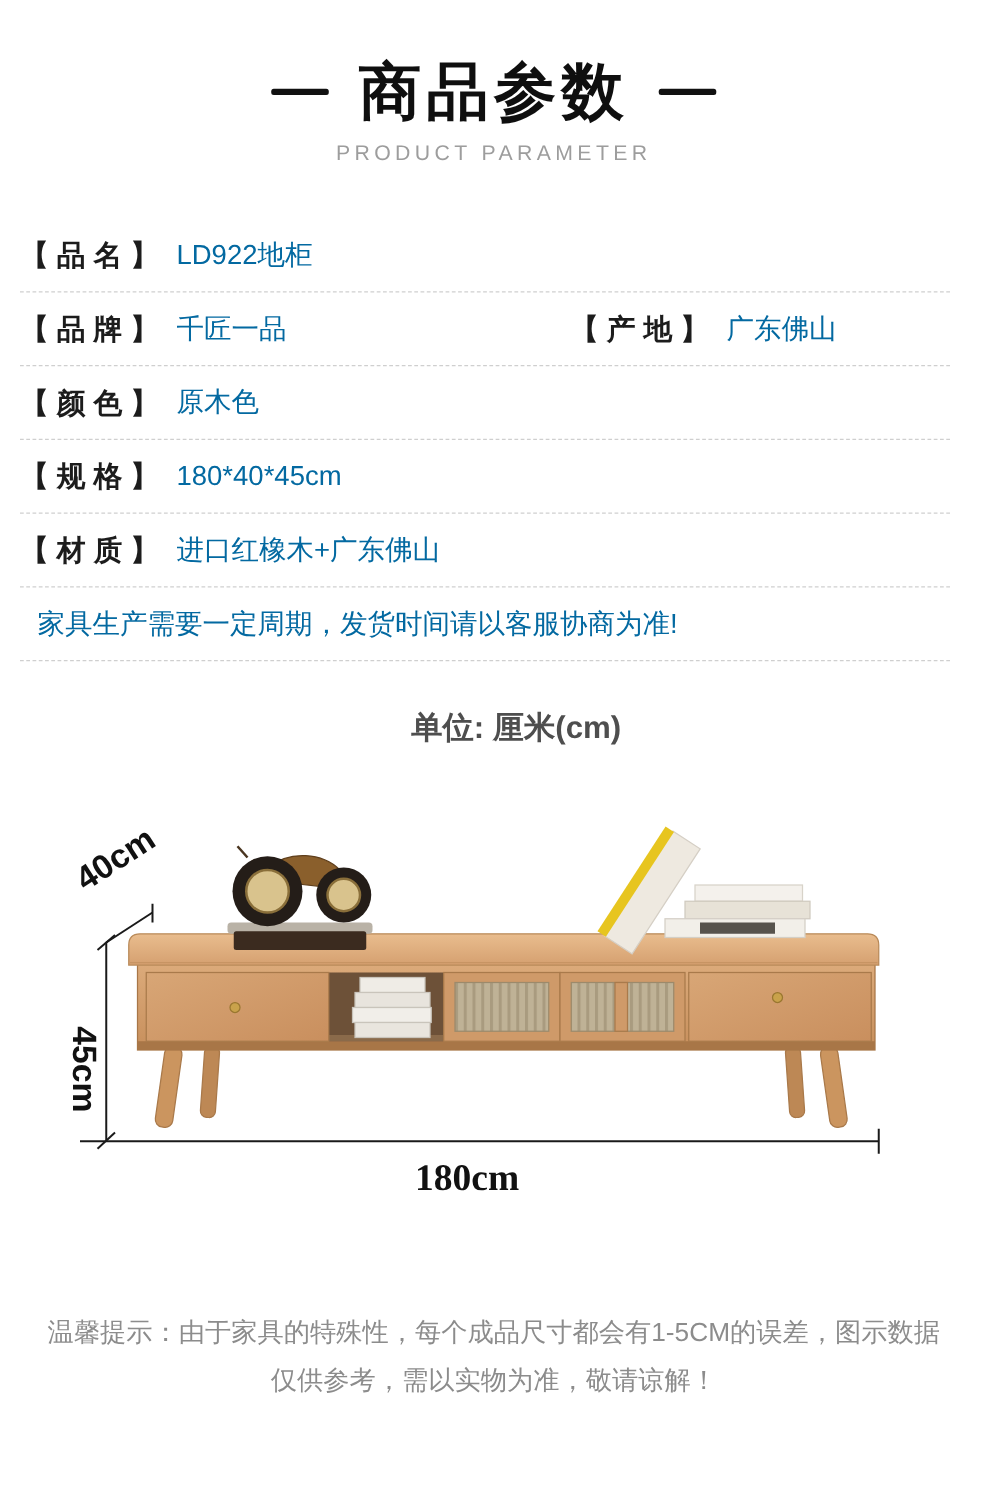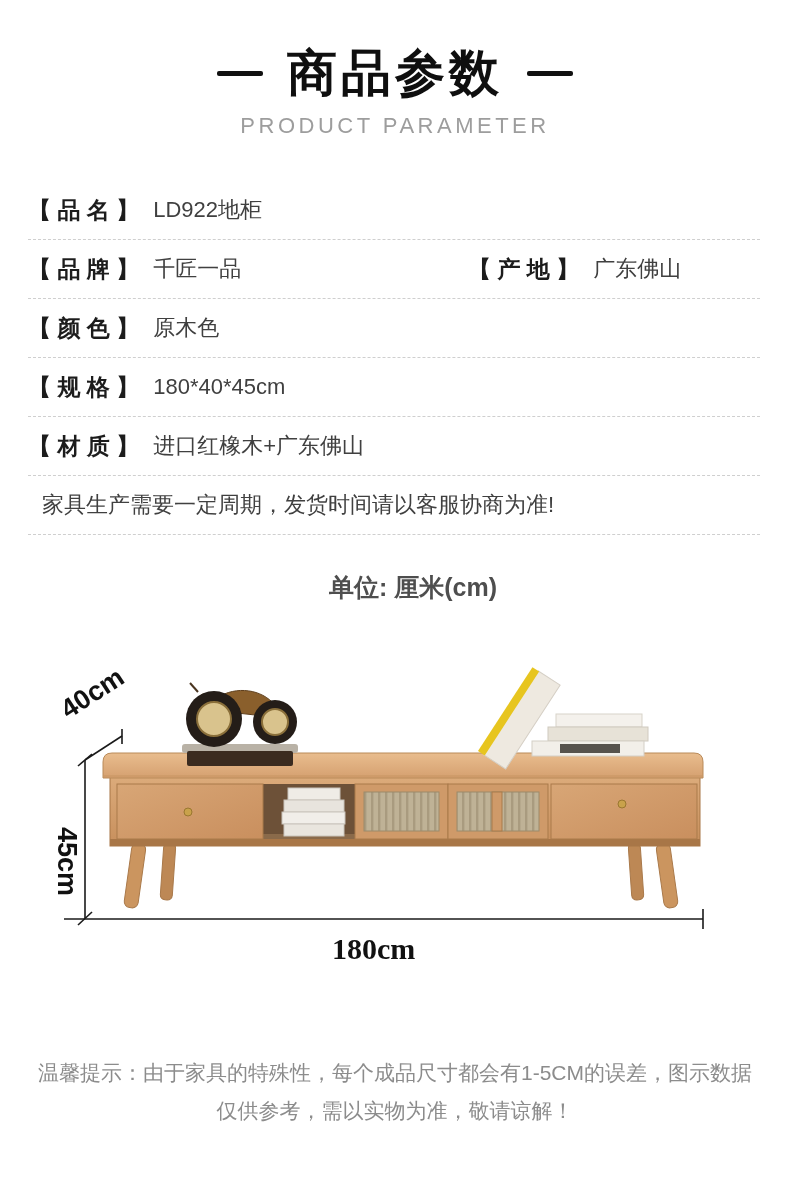--- a/index.html
+++ b/index.html
@@ -14,39 +14,39 @@
 
   
   .header { padding-top: 46px; text-align: center; }
   .title-row { display: flex; align-items: center; justify-content: center; }
   .title-dash { width: 46px; height: 5px; background: #111; border-radius: 2px; margin: 0 24px; }
   .page-title {
     font-size: 50px; font-weight: 800; color: #0f0f0f;
     letter-spacing: 4px; line-height: 1.1;
   }
   .page-subtitle {
-    margin-top: 12px; font-size: 22px; font-weight: 500;
+    margin-top: 12px; font-size: 17px; font-weight: 500;
     color: #9d9d9d; letter-spacing: 3.5px;
   }
 
   
-  .params { margin: 42px 30px 0 28px; }
+  .params { margin: 42px 30px 0 16px; }
   .param-row {
     display: flex; align-items: center;
     height: 59px;
     border-bottom: 1px dashed #cfcfcf;
   }
   .param-cell { display: flex; align-items: center; }
   .param-cell.first { width: 440px; }
   .param-cell.second { flex: 1; }
   .param-label {
     font-size: 23px; font-weight: 700; color: #1c1c1c; white-space: pre;
   }
   .param-value {
-    font-size: 22px; color: #404040; margin-left: 14px; white-space: nowrap;
+    font-size: 22px; color: #0369a1; margin-left: 14px; white-space: nowrap;
   }
 
   
   .unit-note {
     margin: 36px 0 0 36px;
     font-size: 25px; font-weight: 700; color: #4e4e4e; text-align: center;
   }
 
   
   .product-figure { position: relative; width: 790px; height: 340px; margin-top: 34px; }

